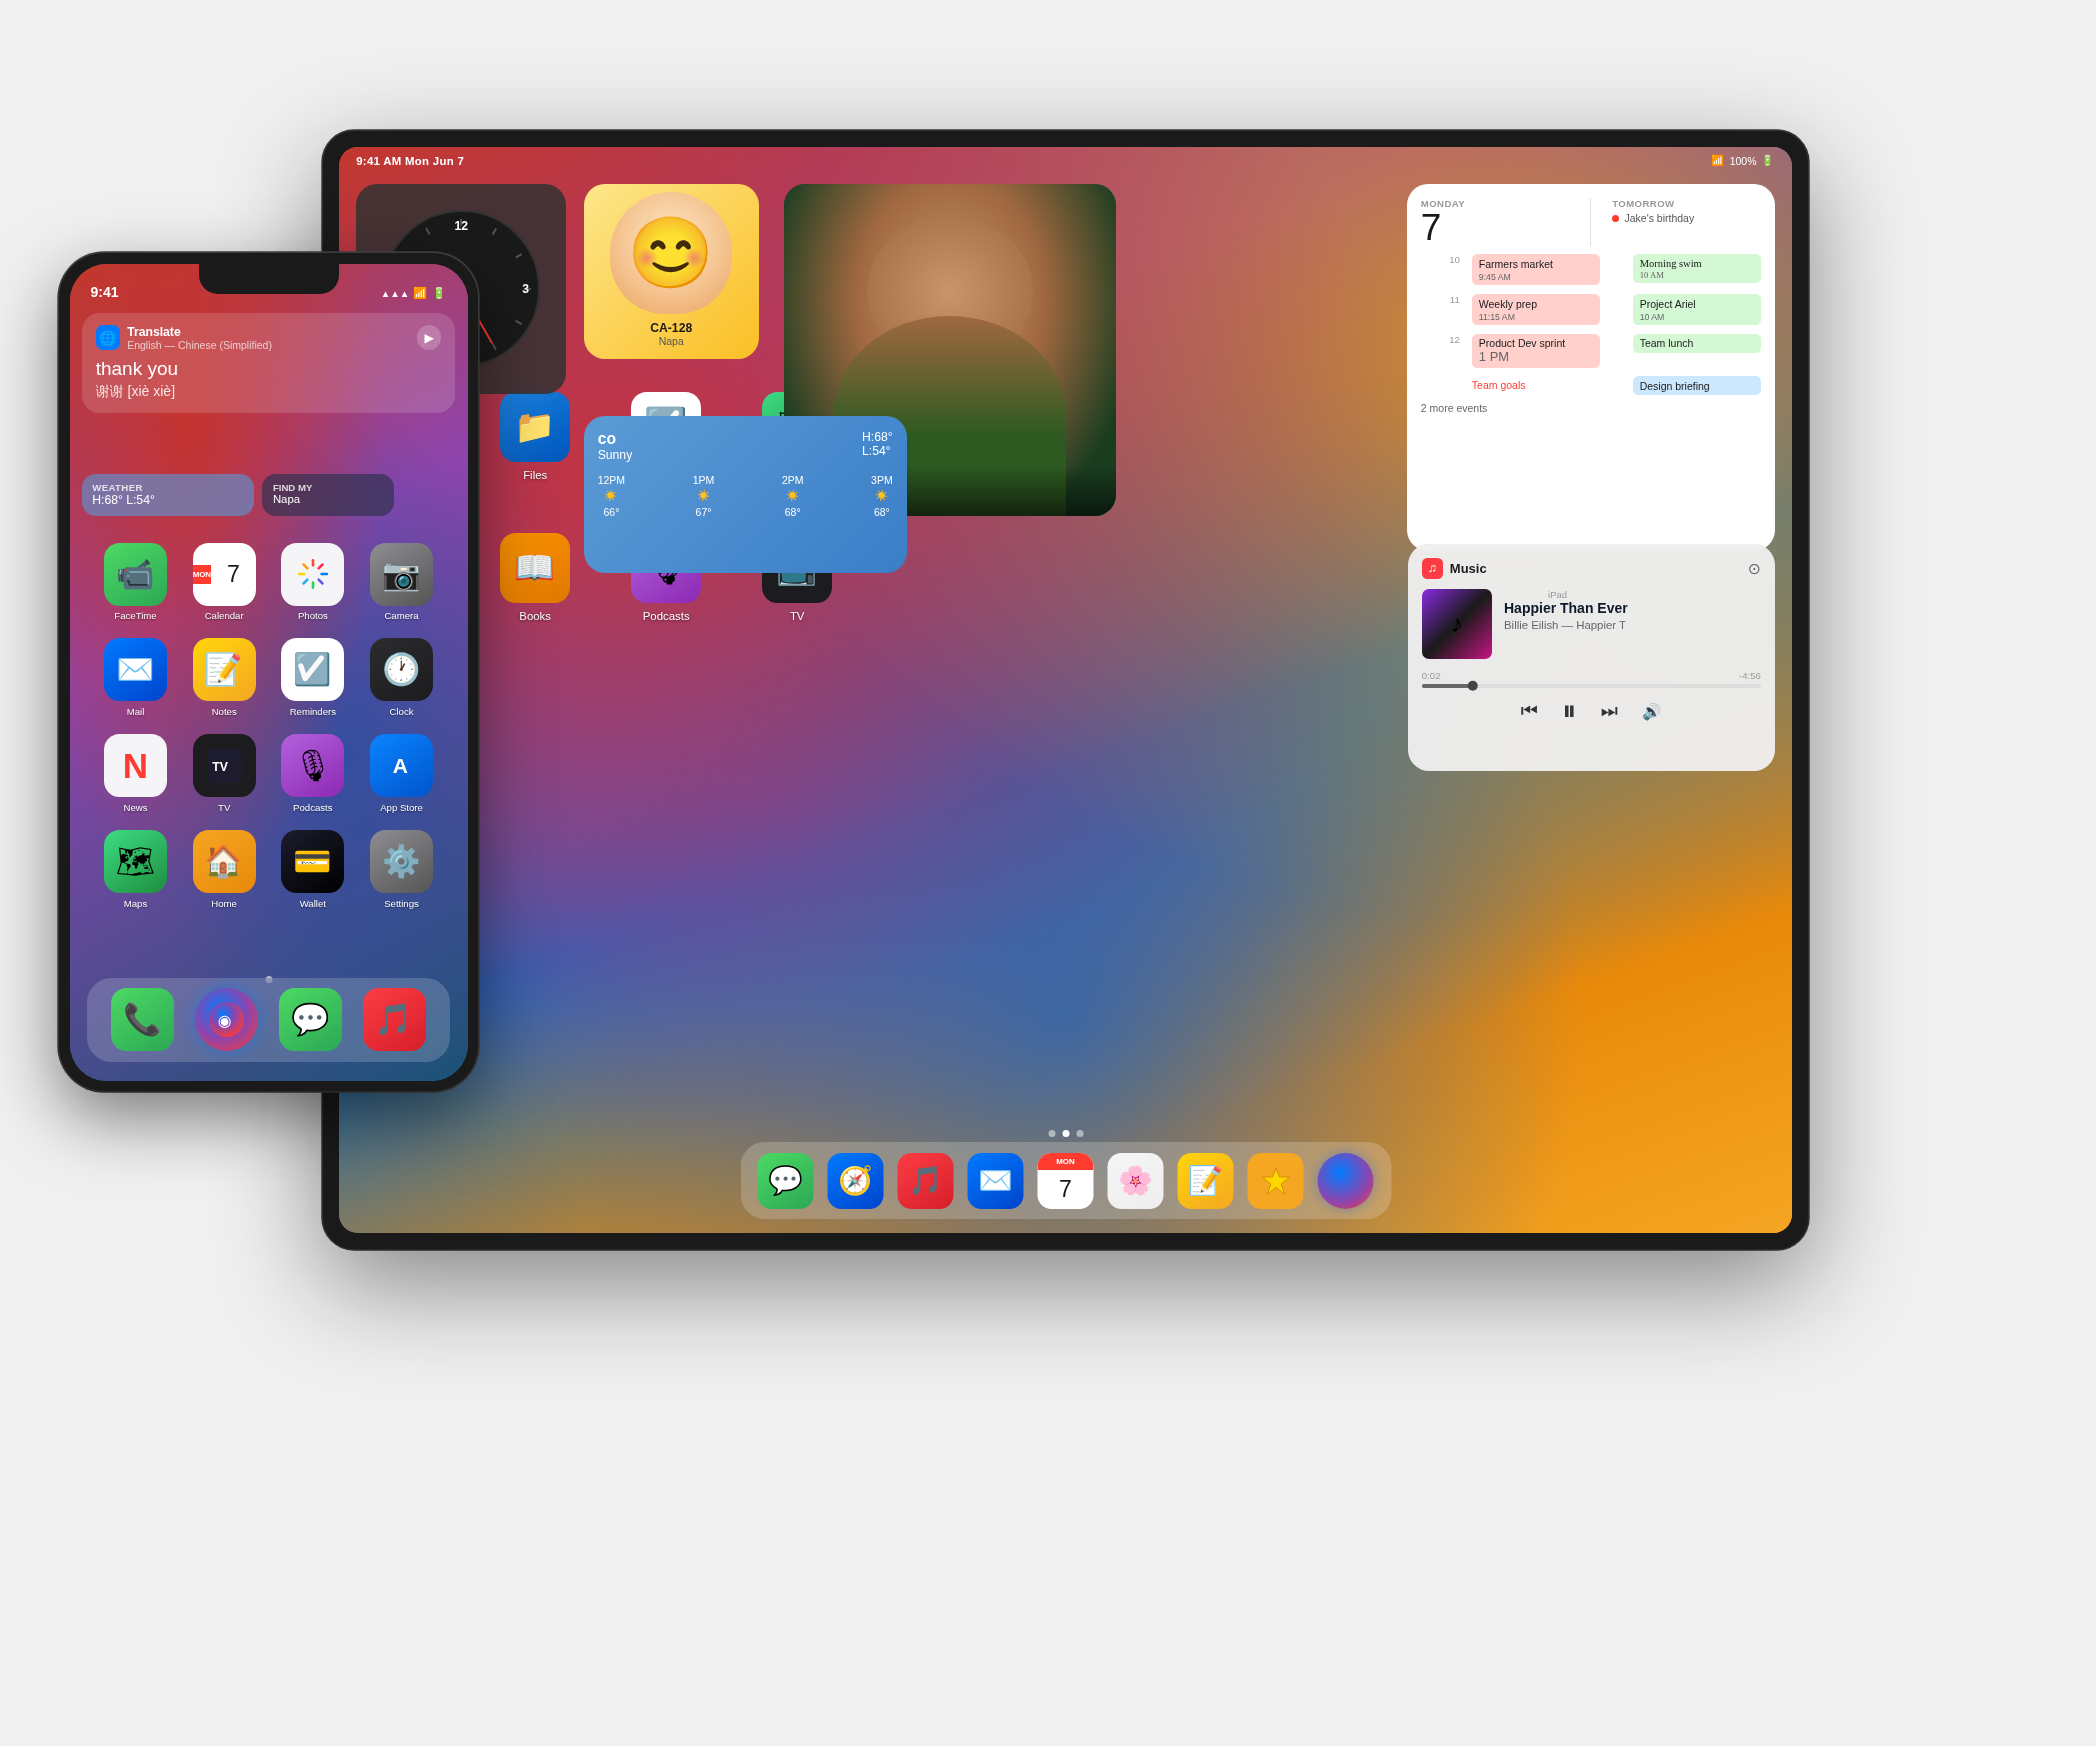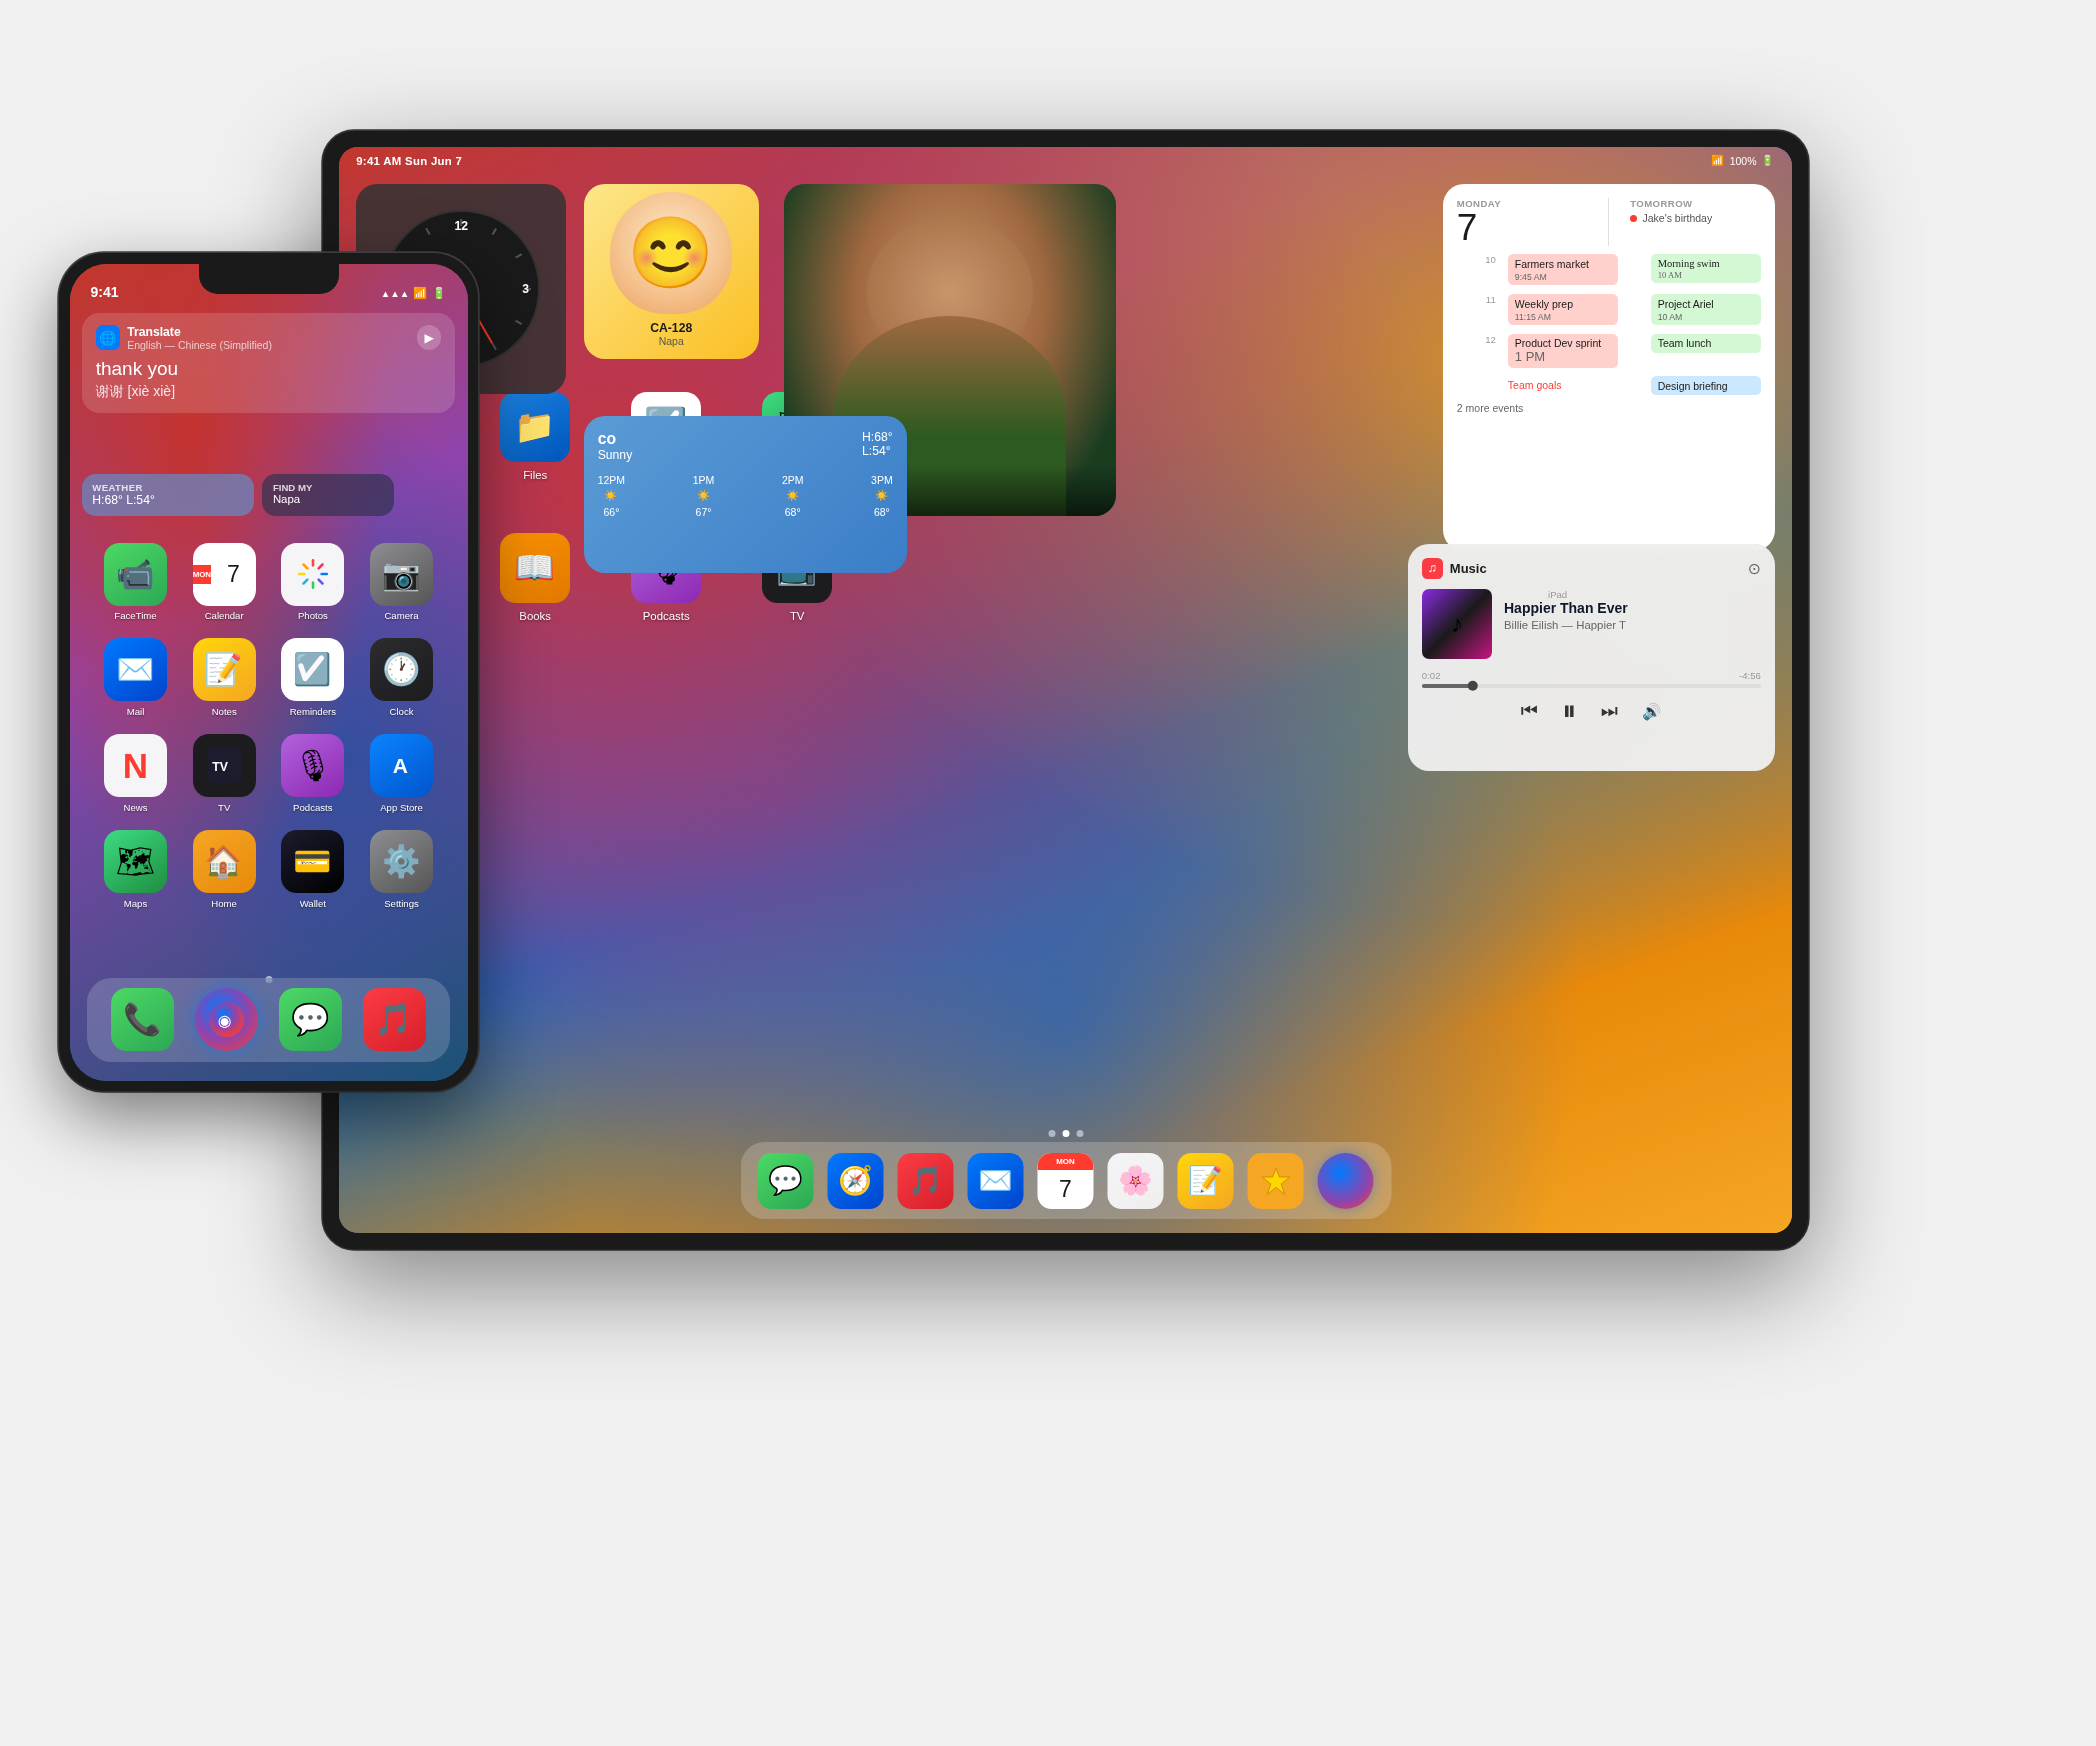--- a/index.html
+++ b/index.html
@@ -308,21 +308,21 @@
     .photo-date {
       font-size: 9.6px;
       color: rgba(255,255,255,0.8);
     }
 
     
     .widget-calendar {
       position: absolute;
       top: 37px;
       right: 17.5px;
-      width: 332px;
+      width: 368px;
       height: 367px;
       background: #fff;
       border-radius: 21px;
       z-index: 10;
       padding: 14px;
       overflow: hidden;
     }
     .cal-header {
       display: flex;
       gap: 17.5px;
@@ -887,21 +887,21 @@
 </head>
 <body>
 
 <div class="scene">
 
   <div class="ipad">
     <div class="ipad-screen">
       <div class="ipad-wallpaper"></div>
 
       <div class="ipad-status">
-        <span class="ipad-status-time">9:41 AM  Sun Jun 7</span>
+        <span class="ipad-status-time">9:41 AM  Mon Jun 7</span>
         <div class="ipad-status-right">
           <span>📶</span>
           <span>100%</span>
           <span>🔋</span>
         </div>
       </div>
 
       <div class="widget-clock">
         <div class="clock-face">
 

